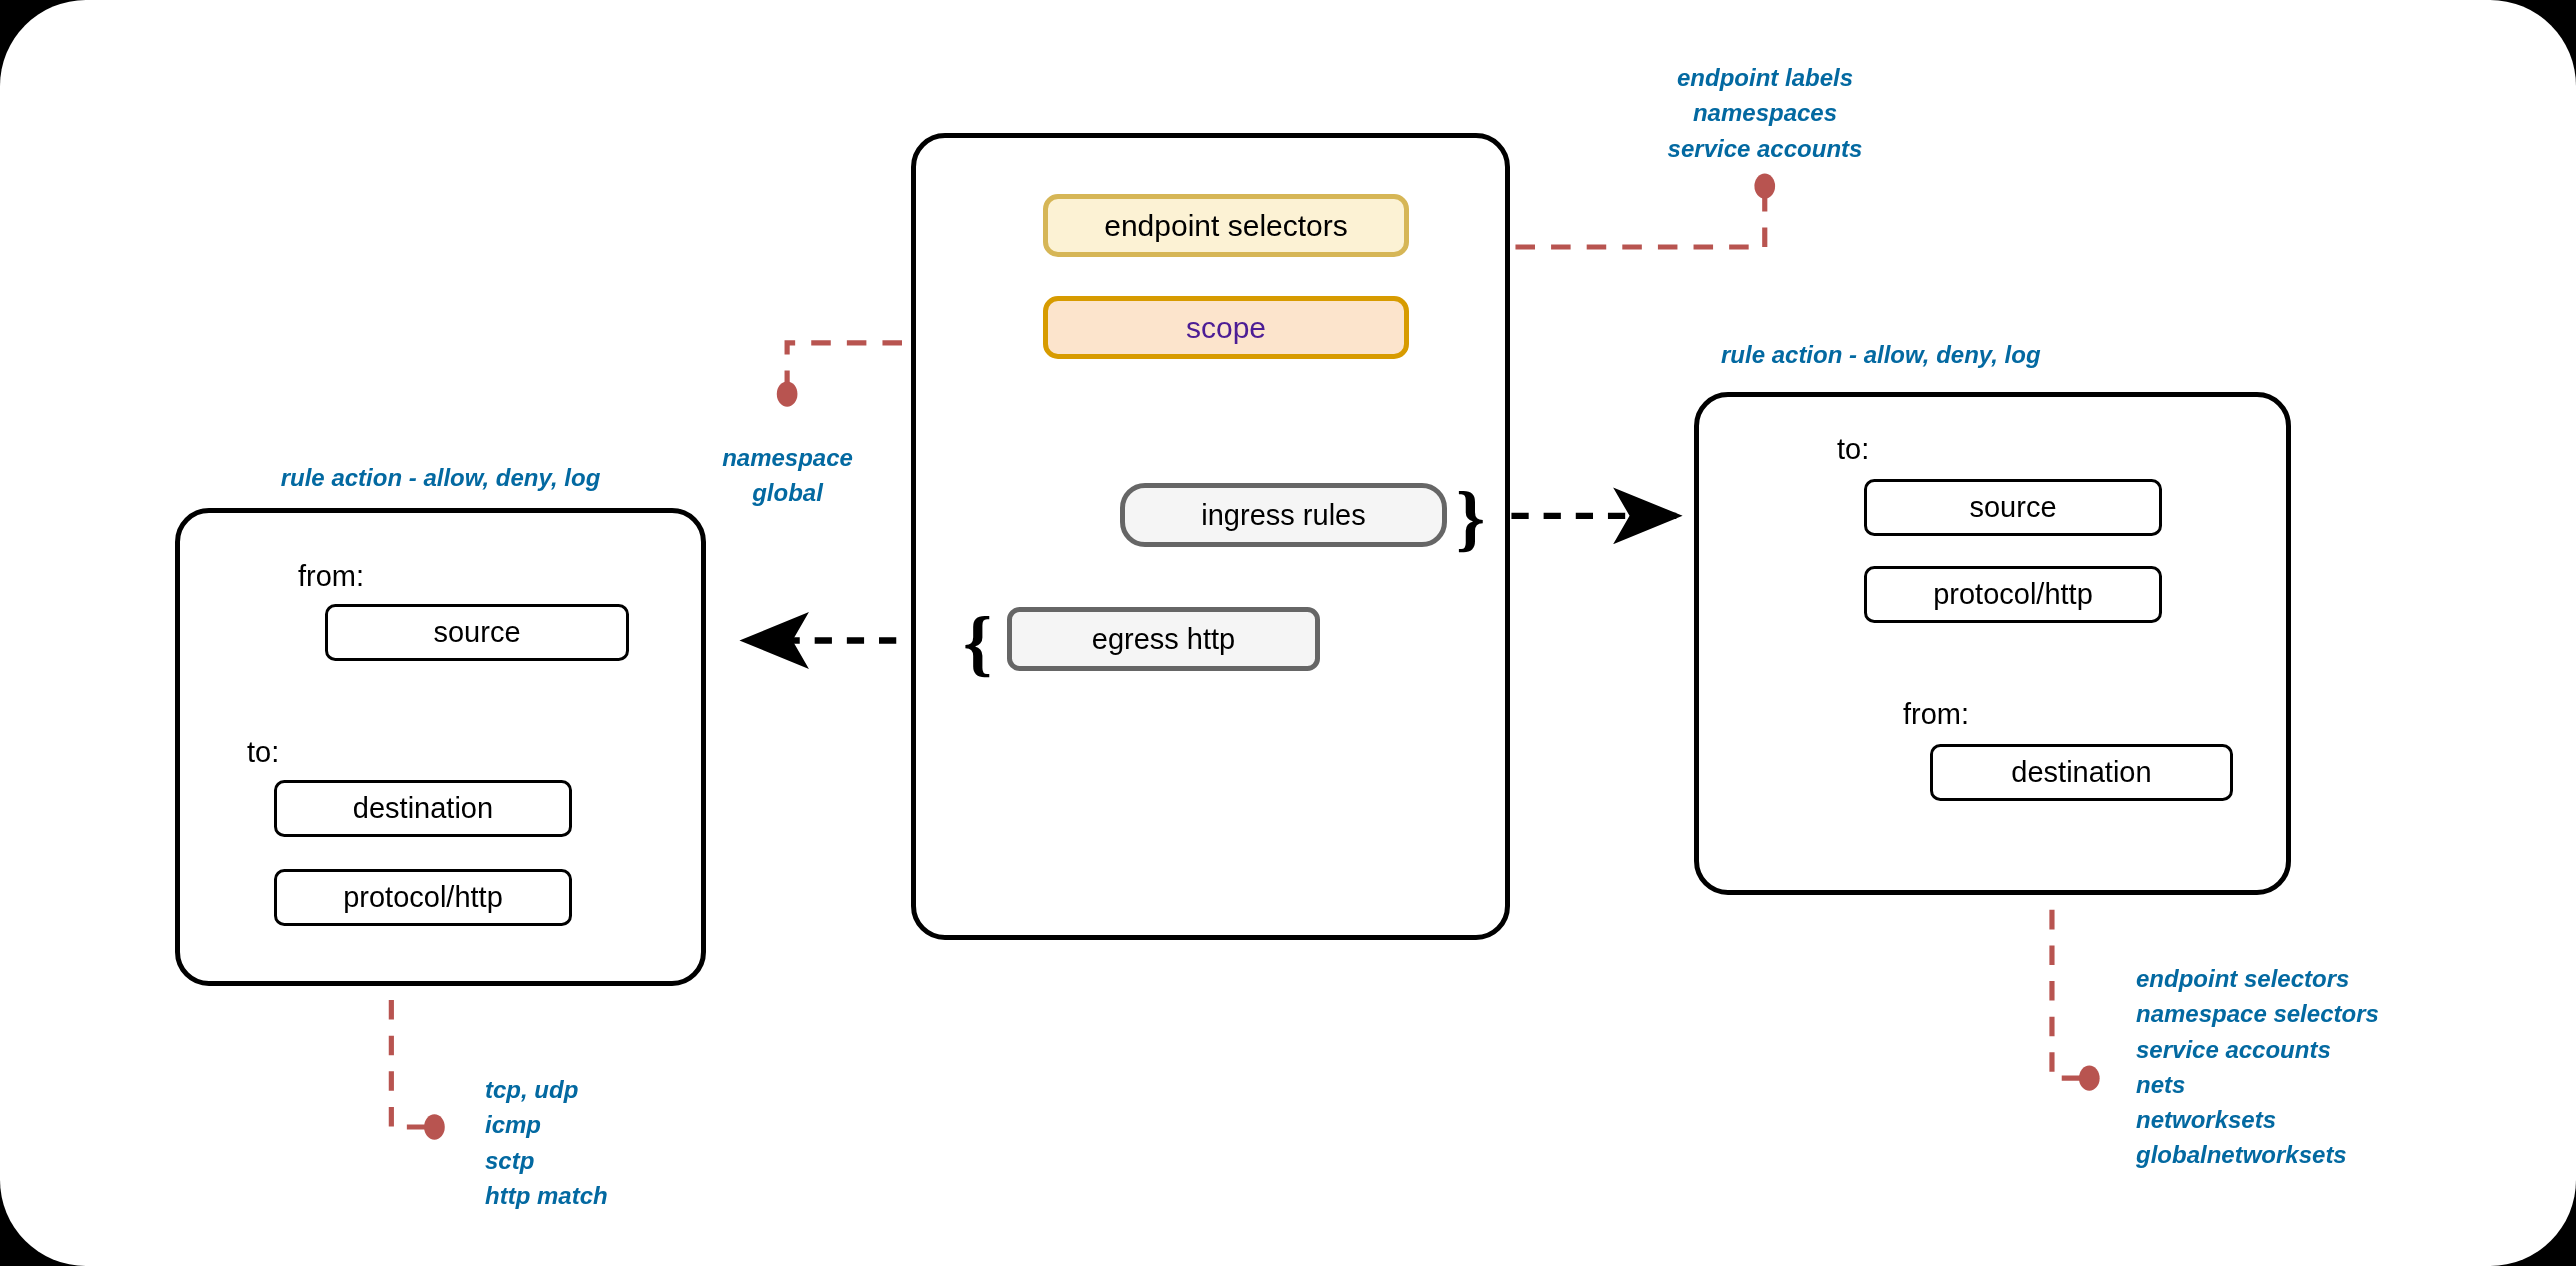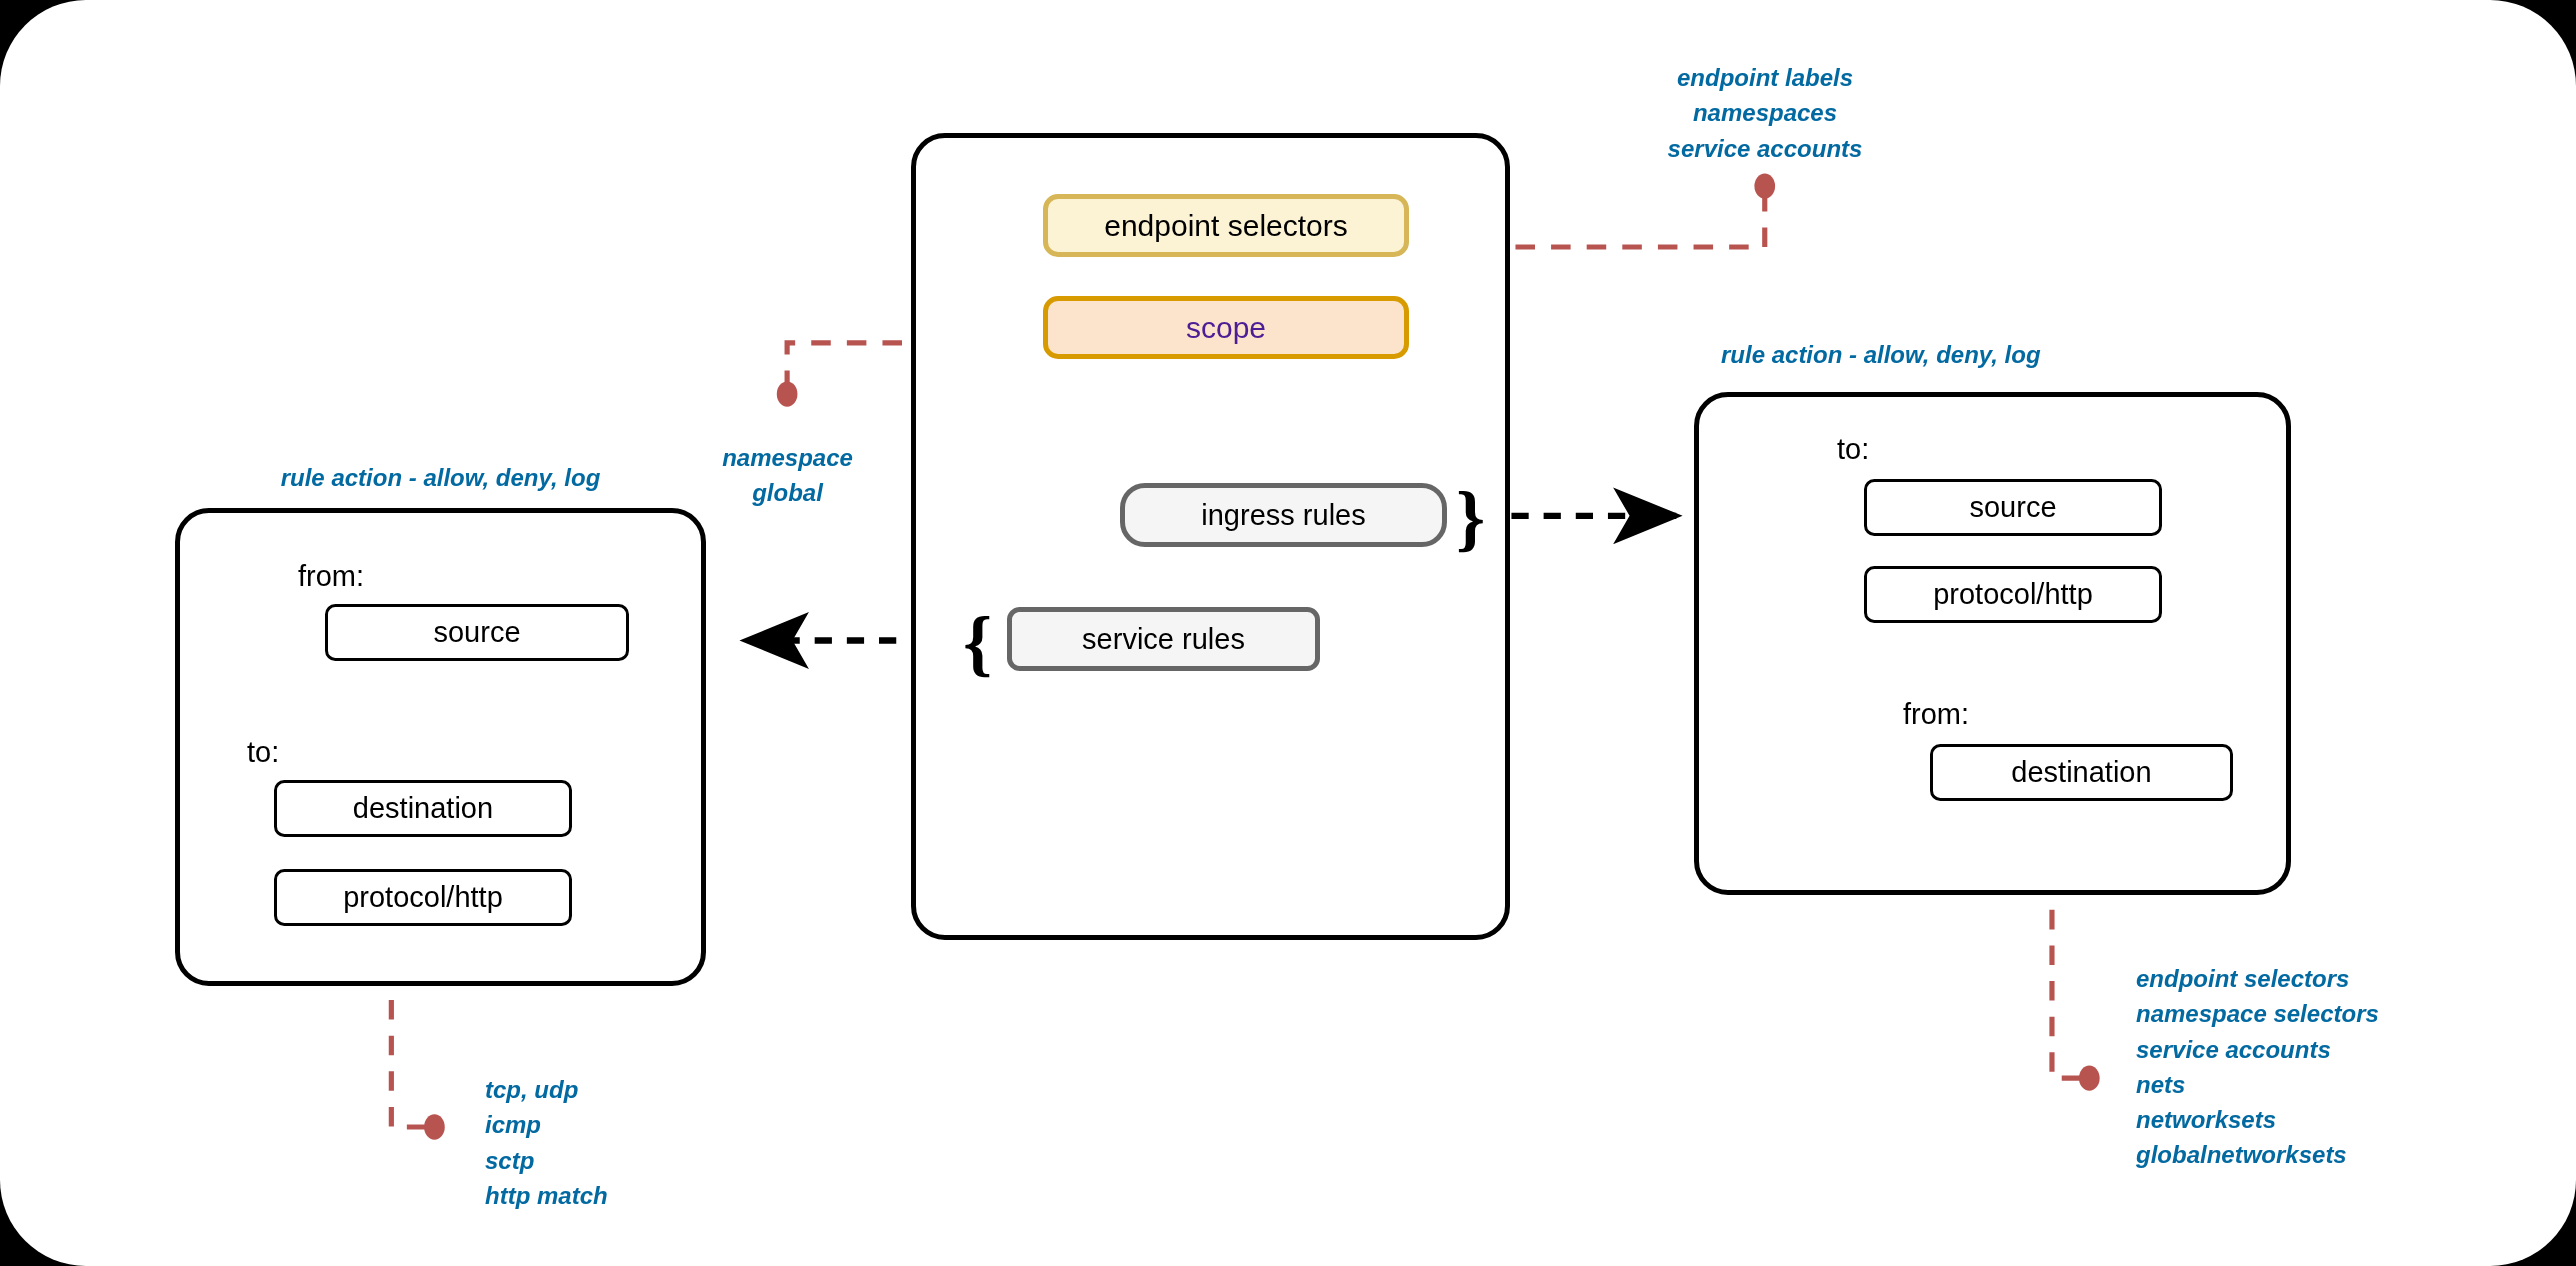--- a/index.html
+++ b/index.html
@@ -176,21 +176,21 @@
   </svg>
 
   <div class="group-box" style="left:911px; top:133px; width:599px; height:807px;"></div>
 
   <div class="node-yellow" style="left:1043px; top:194px; width:366px; height:63px;">endpoint selectors</div>
 
   <div class="node-orange" style="left:1043px; top:296px; width:366px; height:63px;">scope</div>
 
   <div class="node-gray" style="left:1120px; top:483px; width:327px; height:64px;border-radius:25px;">ingress rules</div>
 
-  <div class="node-gray" style="left:1007px; top:607px; width:313px; height:64px;">service rules</div>
+  <div class="node-gray" style="left:1007px; top:607px; width:313px; height:64px;">egress http</div>
 
   <div class="brace" style="left:1456px; top:481px;">}</div>
 
   <div class="brace" style="left:963px; top:606px;">{</div>
 
   <div class="group-box" style="left:175px; top:508px; width:531px; height:478px;"></div>
 
   <div class="anno center" style="left:175px; top:460px; width:531px;">rule action - allow, deny, log</div>
 
   <div class="caption" style="left:298px; top:562px;">from:</div>

